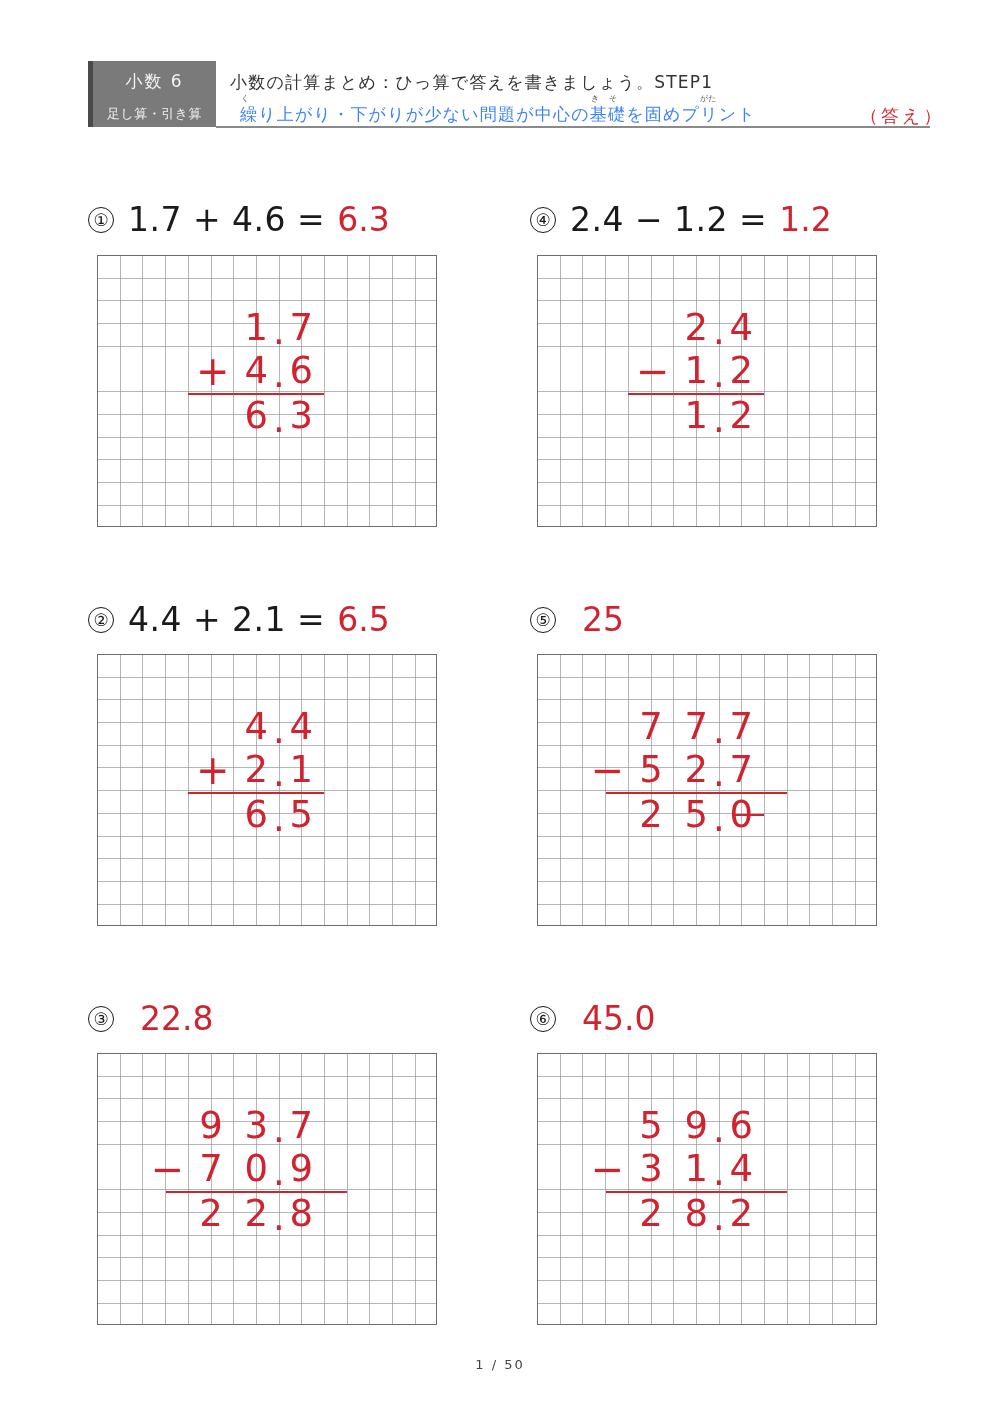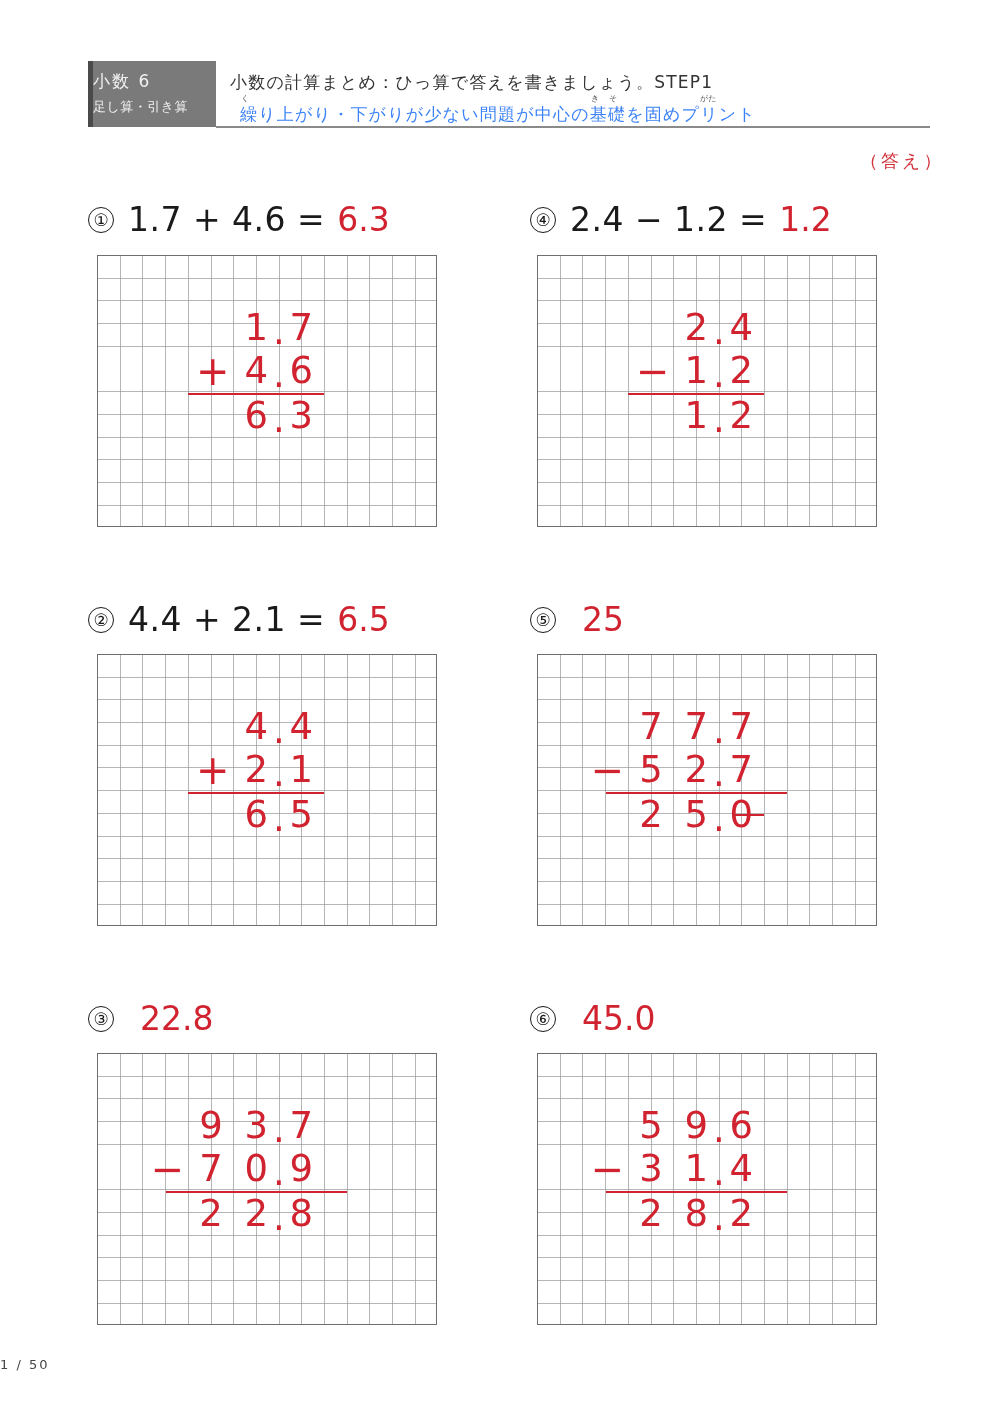--- a/index.html
+++ b/index.html
@@ -4,36 +4,36 @@
 <style>
   html, body { margin: 0; padding: 0; }
   body {
     width: 1000px; height: 1415px; background: #ffffff; position: relative; overflow: hidden;
     font-family: "DejaVu Sans", sans-serif; color: #222;
   }
   
   .hdr-box {
     position: absolute; left: 88px; top: 61px; width: 128px; height: 66px;
     background: #7a7a7a; border-left: 5px solid #4a4a4a; box-sizing: border-box;
-    color: #f2f2f2; 
+    color: #f2f2f2; text-align: center;
   }
   .hdr-box .unit { font-size: 17px; margin-top: 9px; letter-spacing: 2px; }
-  .hdr-box .sub { font-size: 13px; margin-top: 5px; letter-spacing: 0.5px; }
+  .hdr-box .sub { font-size: 13px; margin-top: 12px; letter-spacing: 0.5px; }
   .hdr-line {
     position: absolute; left: 216px; top: 126px; width: 714px; height: 2px; background: #8a8a8a;
   }
   .hdr-title1 {
     position: absolute; left: 230px; top: 71px; font-size: 17px; letter-spacing: 1.2px; color: #333;
   }
   .hdr-title2 {
     position: absolute; left: 240px; top: 103px; font-size: 17px; letter-spacing: 1.2px; color: #3b82f6;
   }
   .ruby { position: absolute; font-size: 8px; color: #555; }
   .hdr-answer {
-    position: absolute; left: 860px; top: 104px; font-size: 18px; color: #d1313a; letter-spacing: 3px; margin-top: 45px;
+    position: absolute; left: 860px; top: 104px; font-size: 18px; color: #d1313a; letter-spacing: 3px;
   }
 
   
   .ptitle {
     position: absolute; font-family: "DejaVu Sans", sans-serif; font-size: 33px; color: #1a1a1a;
     white-space: nowrap; display: flex; align-items: center;
   }
   .circ {
     display: inline-flex; width: 26px; height: 26px; border: 1.6px solid #1a1a1a; border-radius: 50%;
     font-size: 17px; align-items: center; justify-content: center; margin-right: 14px; box-sizing: border-box;
@@ -51,21 +51,21 @@
   }
   .g {
     position: absolute; color: #d1232f; font-family: "DejaVu Sans", sans-serif;
     font-size: 37px; line-height: 40px; width: 30px; text-align: center; transform: translate(-50%, -50%);
   }
   .g.dot { font-size: 37px; }
   .g.op { font-size: 40px; }
   .rule { position: absolute; height: 2.5px; background: #d1232f; }
   .strike { position: absolute; height: 2px; background: #d1232f; }
   .footer {
-    position: absolute; left: 0; width: 1000px; top: 1357px; text-align: left; font-size: 13px; color: #444; letter-spacing: 2px;
+    position: absolute; left: 0; width: 1000px; top: 1357px; text-align: center; font-size: 13px; color: #444; letter-spacing: 2px;
   }
 </style>
 </head>
 <body>
 
 <div class="hdr-box">
   <div class="unit">小数 6</div>
   <div class="sub">足し算・引き算</div>
 </div>
 <div class="hdr-title1">小数の計算まとめ：ひっ算で答えを書きましょう。STEP1</div>

